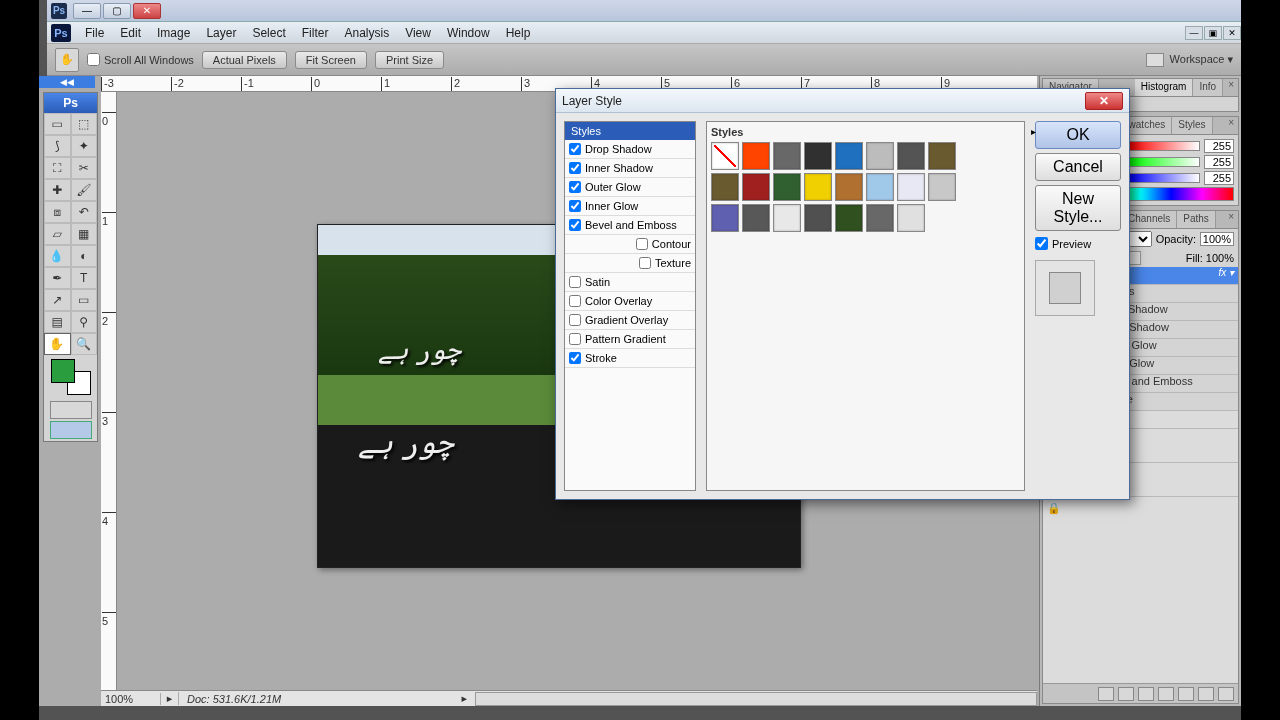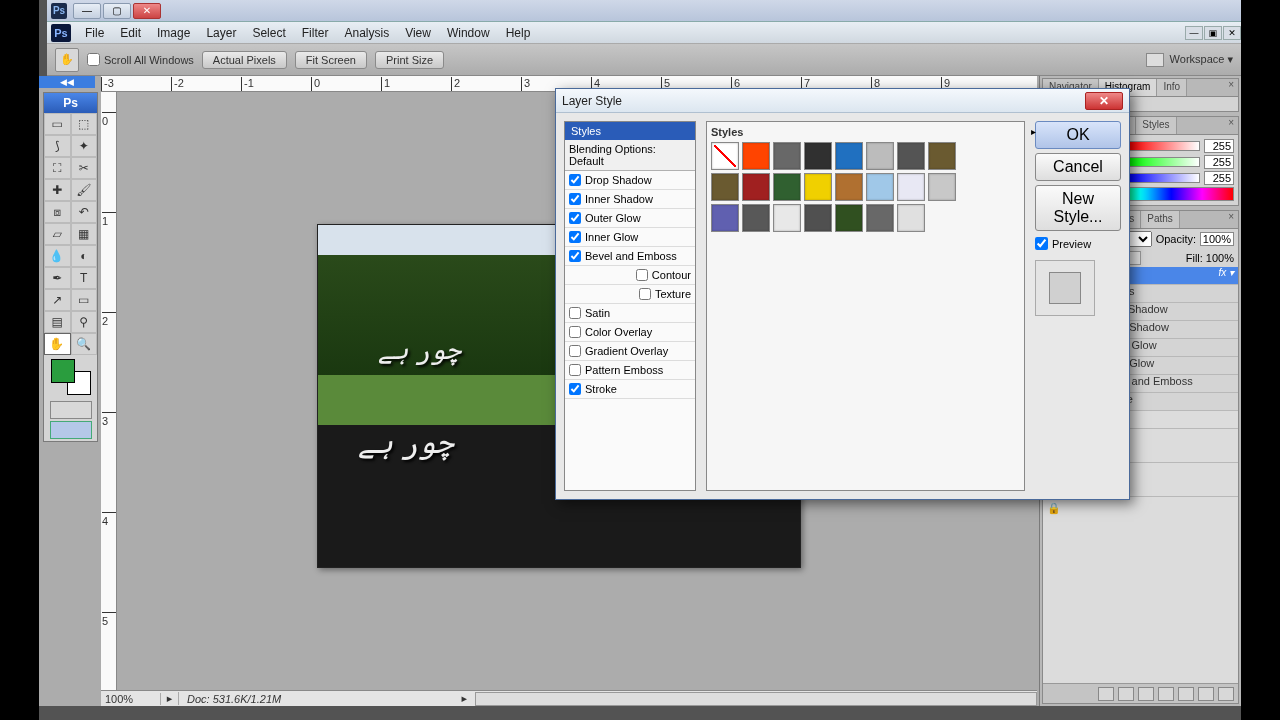--- a/index.html
+++ b/index.html
@@ -76,21 +76,21 @@
 .btn-col button { padding: 4px; background: linear-gradient(#fafafa,#dedede); border: 1px solid #888; border-radius: 3px; cursor: pointer; font-size: 16px; }
 .btn-col .ok { background: linear-gradient(#d8e4fa,#b0c4e8); border-color:#6a8ac0; }
 .btn-col label { display: flex; align-items: center; gap: 4px; margin-top: 2px; font-size:11px; }
 .preview-box { width: 60px; height: 56px; background: #e4e4e4; border: 1px solid #aaa; margin-top: 6px; display:flex; align-items:center; justify-content:center; }
 .preview-box div { width: 32px; height: 32px; background: #d0d0d0; border: 1px solid #888; }
 
 .panels { position: absolute; top: 0; right: 0; bottom: 0; width: 202px; background: #b8b8b8; border-left: 1px solid #7a7a7a; display: flex; flex-direction: column; }
 .panel { border: 1px solid #8a8a8a; margin: 2px; background: #d4d4d4; }
 .panel-tabs { display: flex; background: #b8b8b8; border-bottom: 1px solid #8a8a8a; height:18px; }
 .panel-tabs .tab { padding: 2px 6px; background: #c8c8c8; border-right: 1px solid #999; cursor: pointer; font-size: 10px; color: #444; }
-.panel-tabs .tab.active { background: #d8d8d8; color: #000; }
+.panel-tabs .tab.active { background: #d8d8d8; color: #000; margin-left: 36px; }
 .panel-tabs .x { margin-left: auto; padding: 0 4px; cursor: pointer; font-size:10px; color:#555; }
 .panel-body { padding: 4px; font-size: 10px; }
 .rgb-row { display: flex; align-items: center; gap: 4px; margin-bottom: 2px; }
 .rgb-row .lbl { width: 10px; }
 .rgb-row .slider { flex: 1; height: 10px; border: 1px solid #888; }
 .rgb-row.r .slider{ background: linear-gradient(to right,#000,#f00,#fff); }
 .rgb-row.g .slider{ background: linear-gradient(to right,#000,#0f0,#fff); }
 .rgb-row.b .slider{ background: linear-gradient(to right,#000,#00f,#fff); }
 .rgb-row .val { width: 30px; height: 14px; background: #fff; border: 1px solid #888; text-align: right; padding-right: 2px; }
 .spectrum { height: 14px; background: linear-gradient(to right, red,yellow,lime,cyan,blue,magenta,red); border:1px solid #888; margin-top:2px; }
@@ -376,21 +376,20 @@
   </div>
 
   <div class="dialog">
     <div class="dialog-titlebar">
       <div class="dtitle">Layer Style</div>
       <div class="dclose">✕</div>
     </div>
     <div class="dialog-body">
       <div class="effects-list" style="height:370px;">
         <div class="hdr">Styles</div>
-        <div class="row blend">Blending Options: Default</div>
         <div id="effects-rows">
             <div class="row">
               <input type="checkbox" checked="" style="">
               <span>Drop Shadow</span>
             </div>
             <div class="row">
               <input type="checkbox" checked="" style="">
               <span>Inner Shadow</span>
             </div>
             <div class="row">
@@ -420,21 +419,21 @@
             <div class="row">
               <input type="checkbox" style="">
               <span>Color Overlay</span>
             </div>
             <div class="row">
               <input type="checkbox" style="">
               <span>Gradient Overlay</span>
             </div>
             <div class="row">
               <input type="checkbox" style="">
-              <span>Pattern Emboss</span>
+              <span>Pattern Gradient</span>
             </div>
             <div class="row">
               <input type="checkbox" checked="" style="">
               <span>Stroke</span>
             </div>
           </div>
         <div class="flex-spacer"></div>
       </div>
       <div class="styles-panel">
         <div class="stitle">Styles</div>

